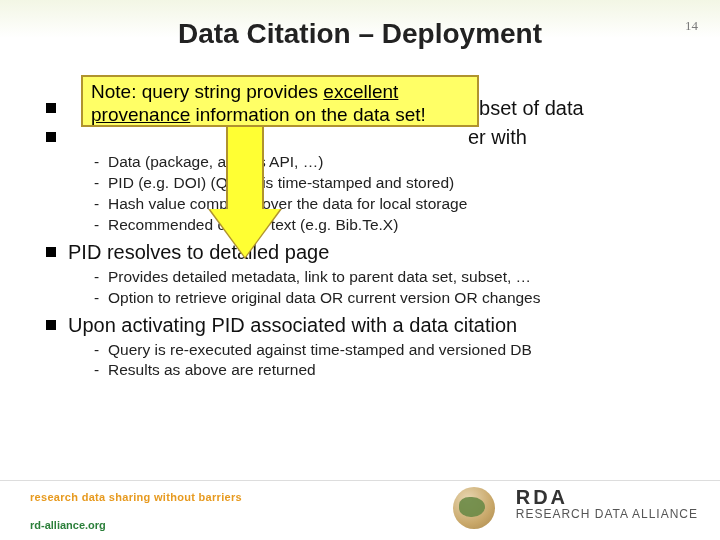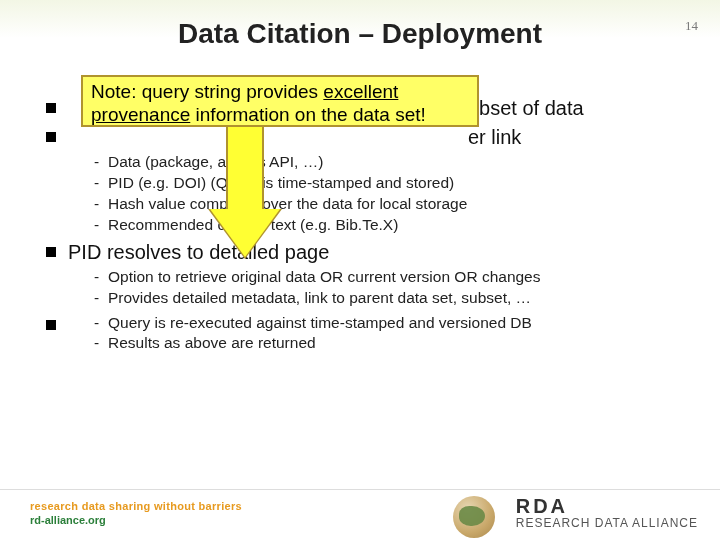--- a/index.html
+++ b/index.html
@@ -123,37 +123,37 @@
     width: 0; height: 0;
     border-left: 37px solid transparent;
     border-right: 37px solid transparent;
     border-top: 50px solid #b0932e;
     z-index: -1;
   }
   
   .footer {
     position: absolute;
     left: 0; right: 0; bottom: 0;
-    height: 51px;
+    height: 60px;
     border-top: 1px solid #ddd;
   }
   .footer .tagline {
     position: absolute;
     left: 30px; top: 10px;
     font-size: 11px;
   }
   .footer .tagline .line1 {
     color: #e79a1f;
     font-weight: 700;
     letter-spacing: 0.3px;
   }
   .footer .tagline .line2 {
     color: #2b7f3a;
     font-weight: 700;
-    margin-top: 2px;
+    margin-top: 16px;
   }
   .footer .rda-logo {
     position: absolute;
     right: 22px; top: 6px;
     display: flex;
     align-items: flex-start;
     gap: 21px;
   }
   .rda-logo .globe {
     width: 42px; height: 42px;
@@ -194,36 +194,37 @@
 <div class="page-num">14</div>
 <h1 class="title">Data Citation – Deployment</h1>
 
 <div class="content">
   <ul class="top">
     <li>
       
       <span style="visibility:hidden">xxxxxxxxxxxxxxxxxxxxxxxxxxxxxxxxxxxxxxxx</span><span>ubset of data</span>
     </li>
     <li>
-      <span style="visibility:hidden">xxxxxxxxxxxxxxxxxxxxxxxxxxxxxxxxxxxxxxxx</span><span>er link</span>
+      <span style="visibility:hidden">xxxxxxxxxxxxxxxxxxxxxxxxxxxxxxxxxxxxxxxx</span><span>er with</span>
       <ul class="sub">
         <li>Data (package, access API, …)</li>
         <li>PID (e.g. DOI)  (Query is time-stamped and stored)</li>
         <li>Hash value computed over the data for local storage</li>
         <li>Recommended citation text (e.g. Bib.Te.X)</li>
       </ul>
     </li>
     <li>
       <span>PID resolves to detailed page</span>
       <ul class="sub">
+        <li>Provides detailed metadata, link to parent data set, subset, …</li>
         <li>Option to retrieve original data OR current version OR changes</li>
-        <li>Provides detailed metadata, link to parent data set, subset, …</li>
       </ul>
     </li>
     <li>
+      <span>Upon activating PID associated with a data citation</span>
       <ul class="sub">
         <li>Query is re-executed against time-stamped and versioned DB</li>
         <li>Results as above are returned</li>
       </ul>
     </li>
   </ul>
 </div>
 
 <div class="arrow">
   <div class="head-outline"></div>

